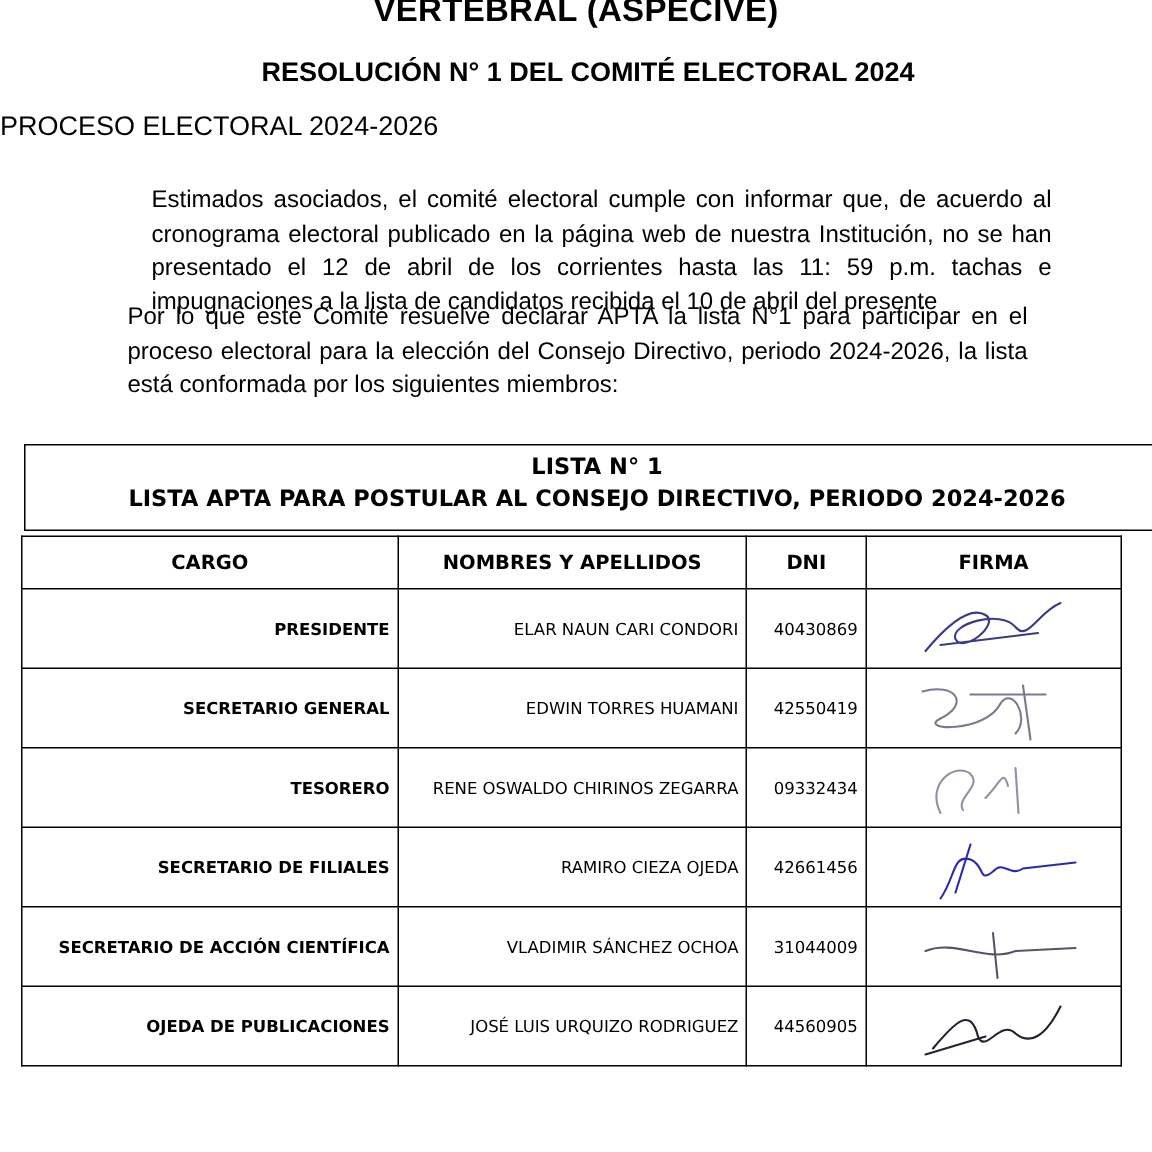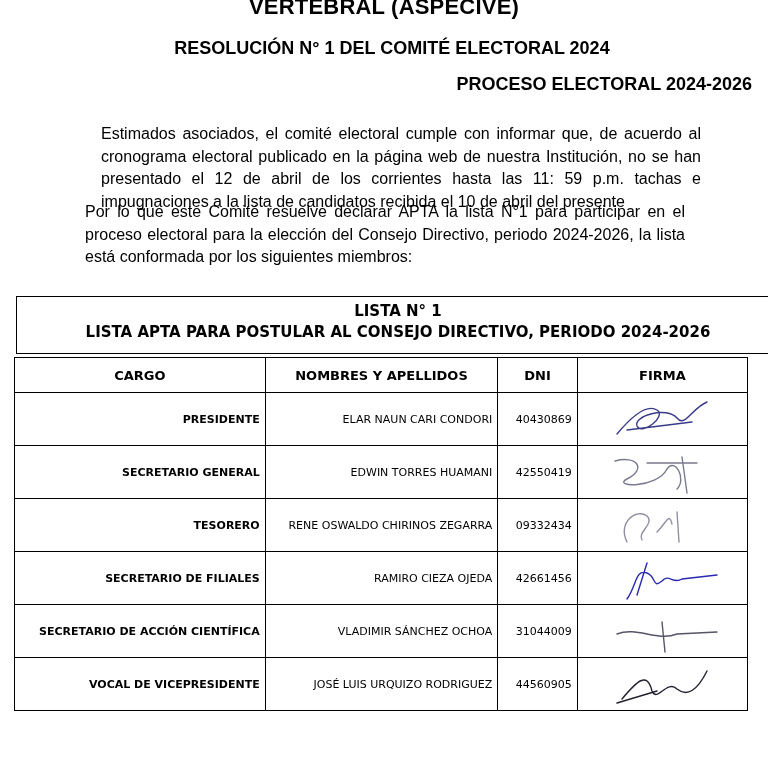--- a/index.html
+++ b/index.html
@@ -1,19 +1,19 @@
 <!DOCTYPE html>
 <html><head>
 <meta charset="utf-8">
 <style>
   html, body { margin: 0; padding: 0; background: #ffffff; }
   body { width: 768px; height: 768px; overflow: hidden; position: relative; font-family: "Liberation Sans", sans-serif; color: #000; }
   .title1 { position: absolute; left: 0; right: 0; top: -6px; text-align: center; font-weight: bold; font-size: 22px; letter-spacing: 0.2px; }
   .title2 { position: absolute; left: 0; right: 0; top: 38px; text-align: center; font-weight: bold; font-size: 18px; padding-left: 16px; }
-  .title3 { position: absolute; left: 0; right: 16px; top: 74px; text-align: right; font-weight: bold; font-size: 18px; }
+  .title3 { position: absolute; left: 0; right: 0; top: 74px; text-align: left; font-weight: normal; font-size: 18px; }
   .para { position: absolute; left: 85px; width: 600px; font-size: 16px; line-height: 22.5px; text-align: justify; }
   .para1 { top: 107px; }
   .para2 { top: 201px; }
   .lista-box { position: absolute; left: 16px; top: 296px; width: 764px; height: 58px; border: 1px solid #000; box-sizing: border-box; text-align: center; font-family: "DejaVu Sans", sans-serif; font-weight: bold; font-size: 15px; }
   .lista-box .l1 { margin-top: 4px; line-height: 20px; }
   .lista-box .l2 { line-height: 22px; }
   table.members { position: absolute; left: 14px; top: 357px; width: 734px; border-collapse: collapse; font-family: "DejaVu Sans", sans-serif; }
   table.members th, table.members td { border: 1.5px solid #000; padding: 0 5px; text-align: right; }
   table.members th { height: 34px; font-size: 13px; font-weight: bold; text-align: center; margin-left: 36px; }
   table.members td { height: 52px; font-size: 11px; }
@@ -92,21 +92,21 @@
         <td class="cargo">SECRETARIO DE ACCIÓN CIENTÍFICA</td>
         <td class="nombre">VLADIMIR SÁNCHEZ OCHOA</td>
         <td class="dni">31044009</td>
         <td class="firma">
           <svg class="sig" viewBox="0 0 130 46">
             <path d="M20 26 C40 18 60 34 80 26 L120 24 M65 14 L68 44" fill="none" stroke="#555566" stroke-width="1.4" stroke-linecap="round"></path>
           </svg>
         </td>
       </tr>
       <tr>
-        <td class="cargo">VOCAL DE VICEPRESIDENTE</td>
+        <td class="cargo">OJEDA DE PUBLICACIONES</td>
         <td class="nombre">JOSÉ LUIS URQUIZO RODRIGUEZ</td>
         <td class="dni">44560905</td>
         <td class="firma">
           <svg class="sig" viewBox="0 0 130 46">
             <path d="M25 38 C40 20 50 10 55 30 C60 42 70 18 80 28 C90 36 100 30 110 10 M20 42 L60 30" fill="none" stroke="#222230" stroke-width="1.4" stroke-linecap="round"></path>
           </svg>
         </td>
       </tr>
     </tbody>
 </table>

